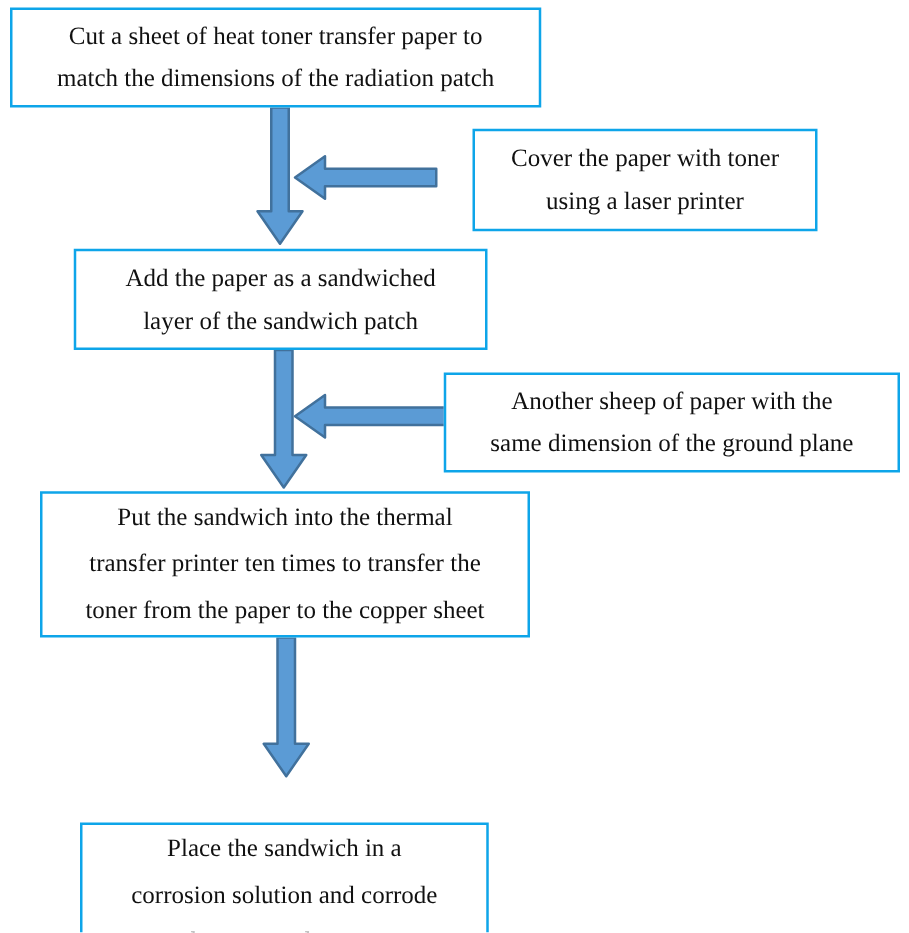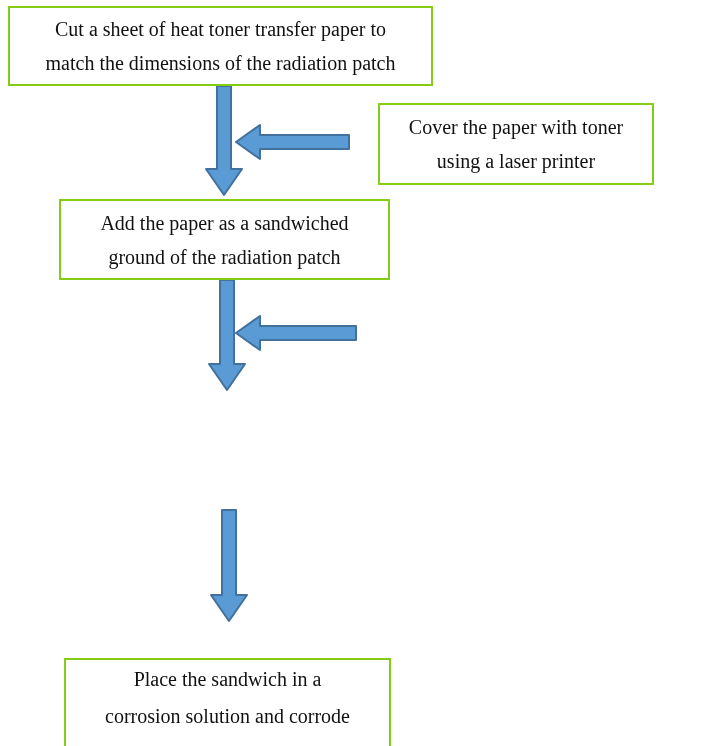--- a/index.html
+++ b/index.html
@@ -25,21 +25,21 @@
   }
   .arrow {
     fill: #5B9BD5;
     stroke: #41719C;
     stroke-width: 2;
     stroke-linejoin: round;
   }
   .box {
     position: absolute;
     box-sizing: border-box;
-    border: 2px solid #84cc16;
+    border: 2px solid #0ea5e9;
     background: #FFFFFF;
     display: flex;
     align-items: center;
     justify-content: center;
     text-align: center;
     white-space: pre-line;
     font-size: 20px;
     line-height: 34px;
   }
   .box.tall {
@@ -70,21 +70,26 @@
     <polygon class="arrow" points="222,510 236,510 236,595 247,595 229,621 211,595 222,595"></polygon>
   </svg>
 
   <div class="box" id="box-cut">Cut a sheet of heat toner transfer paper to
 match the dimensions of the radiation patch</div>
 
   <div class="box" id="box-cover">Cover the paper with toner
 using a laser printer</div>
 
   <div class="box" id="box-add">Add the paper as a sandwiched
-ground of the radiation patch</div>
+layer of the sandwich patch</div>
 
+  <div class="box" id="box-sheet">Another sheep of paper with the
+same dimension of the ground plane</div>
 
+  <div class="box tall" id="box-put">Put the sandwich into the thermal
+transfer printer ten times to transfer the
+toner from the paper to the copper sheet</div>
 
   <div class="box tall" id="box-place">Place the sandwich in a
 corrosion solution and corrode
 the uncoated copper</div>
 
 </div>
 
 </body></html>

